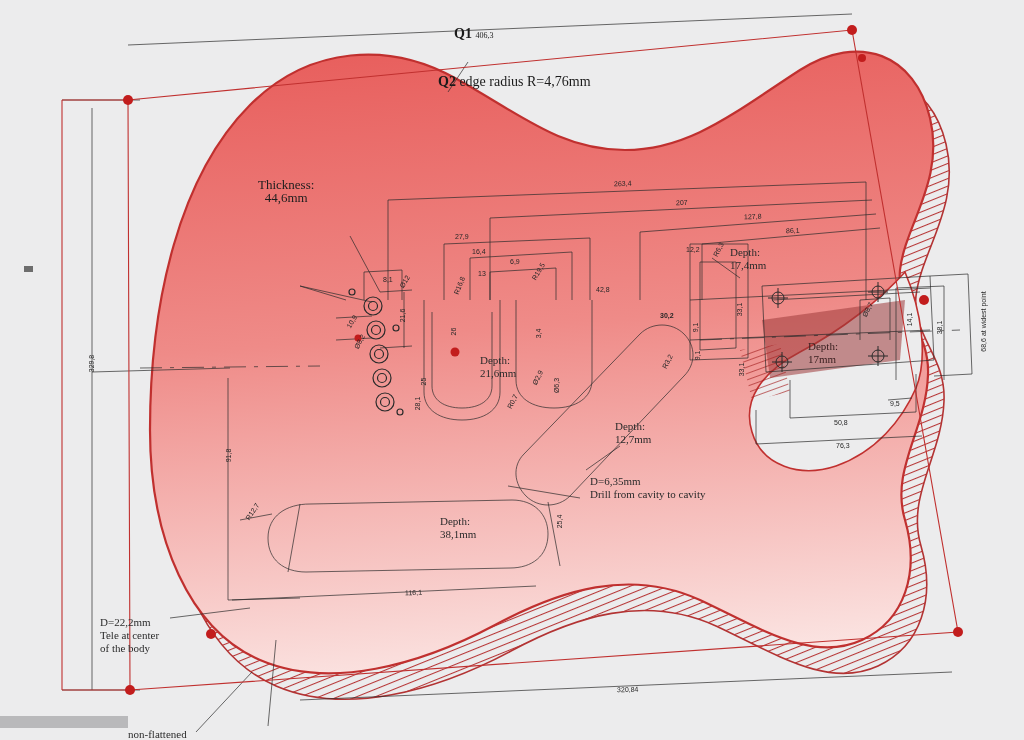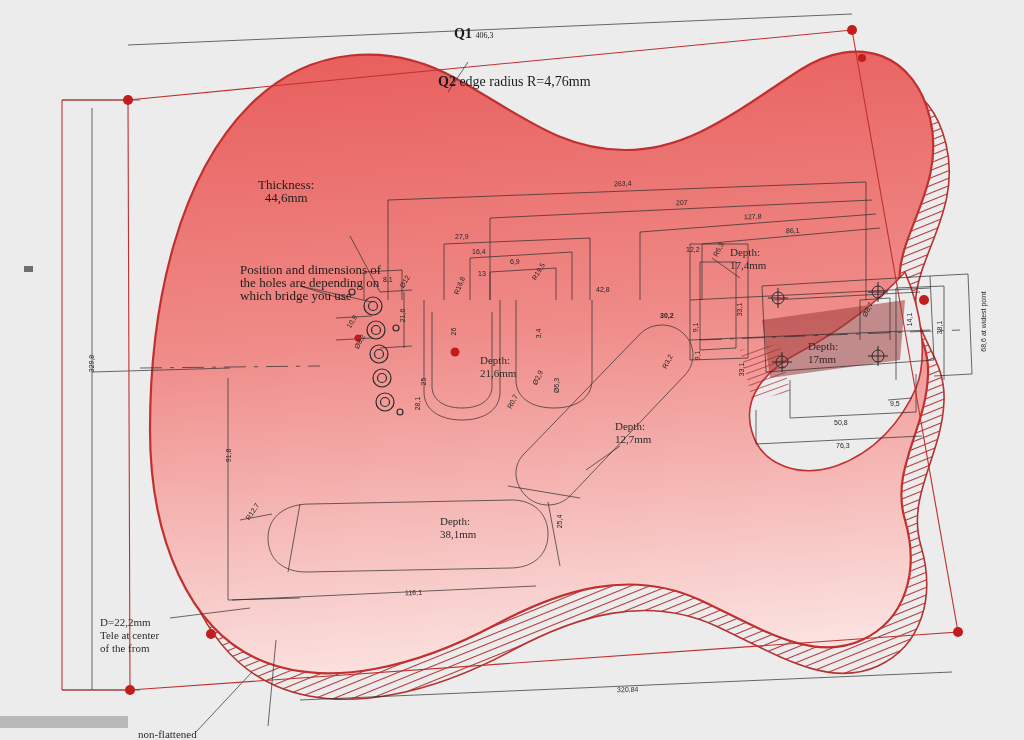--- a/index.html
+++ b/index.html
@@ -227,25 +227,20 @@
   <div class="lbl qlab" style="left:438px;top:74px;">
     <span>Q2</span>
     <span style="font-size:14px;font-weight:normal;">edge radius R=4,76mm</span>
   </div>
 
   <div class="lbl note" style="left:258px;top:178px;text-align:center;">
     <div>Thickness:</div>
     <div>44,6mm</div>
   </div>
 
-  <div class="lbl note" style="left:240px;top:263px;">
-    <div>Position and dimensions of</div>
-    <div>the holes are depending on</div>
-    <div>which bridge you use</div>
-  </div>
 
   <div class="lbl big" style="left:480px;top:354px;">
     <div>Depth:</div>
     <div>21,6mm</div>
   </div>
 
   <div class="lbl big" style="left:730px;top:246px;">
     <div>Depth:</div>
     <div>17,4mm</div>
   </div>
@@ -258,28 +253,32 @@
   <div class="lbl big" style="left:615px;top:420px;">
     <div>Depth:</div>
     <div>12,7mm</div>
   </div>
 
   <div class="lbl big" style="left:440px;top:515px;">
     <div>Depth:</div>
     <div>38,1mm</div>
   </div>
 
+  <div class="lbl big" style="left:590px;top:475px;">
+    <div>D=6,35mm</div>
+    <div>Drill from cavity to cavity</div>
+  </div>
 
   <div class="lbl big" style="left:100px;top:616px;">
     <div>D=22,2mm</div>
     <div>Tele at center</div>
-    <div>of the from</div>
-  </div>
-
-  <div class="lbl big" style="left:138px;top:728px;">non-flattened</div>
+    <div>of the body</div>
+  </div>
+
+  <div class="lbl big" style="left:128px;top:728px;">non-flattened</div>
   <div class="lbl big" style="left:228px;top:744px;">'53 Tele</div>
 
   <div class="dim" style="left:614px;top:180px;transform:rotate(-2deg);">263,4</div>
   <div class="dim" style="left:676px;top:199px;transform:rotate(-2deg);">207</div>
   <div class="dim" style="left:744px;top:213px;transform:rotate(-2deg);">127,8</div>
   <div class="dim" style="left:786px;top:227px;transform:rotate(-2deg);">86,1</div>
 
   <div class="dim" style="left:455px;top:233px;">27,9</div>
   <div class="dim" style="left:472px;top:248px;">16,4</div>
   <div class="dim" style="left:510px;top:258px;">6,9</div>

